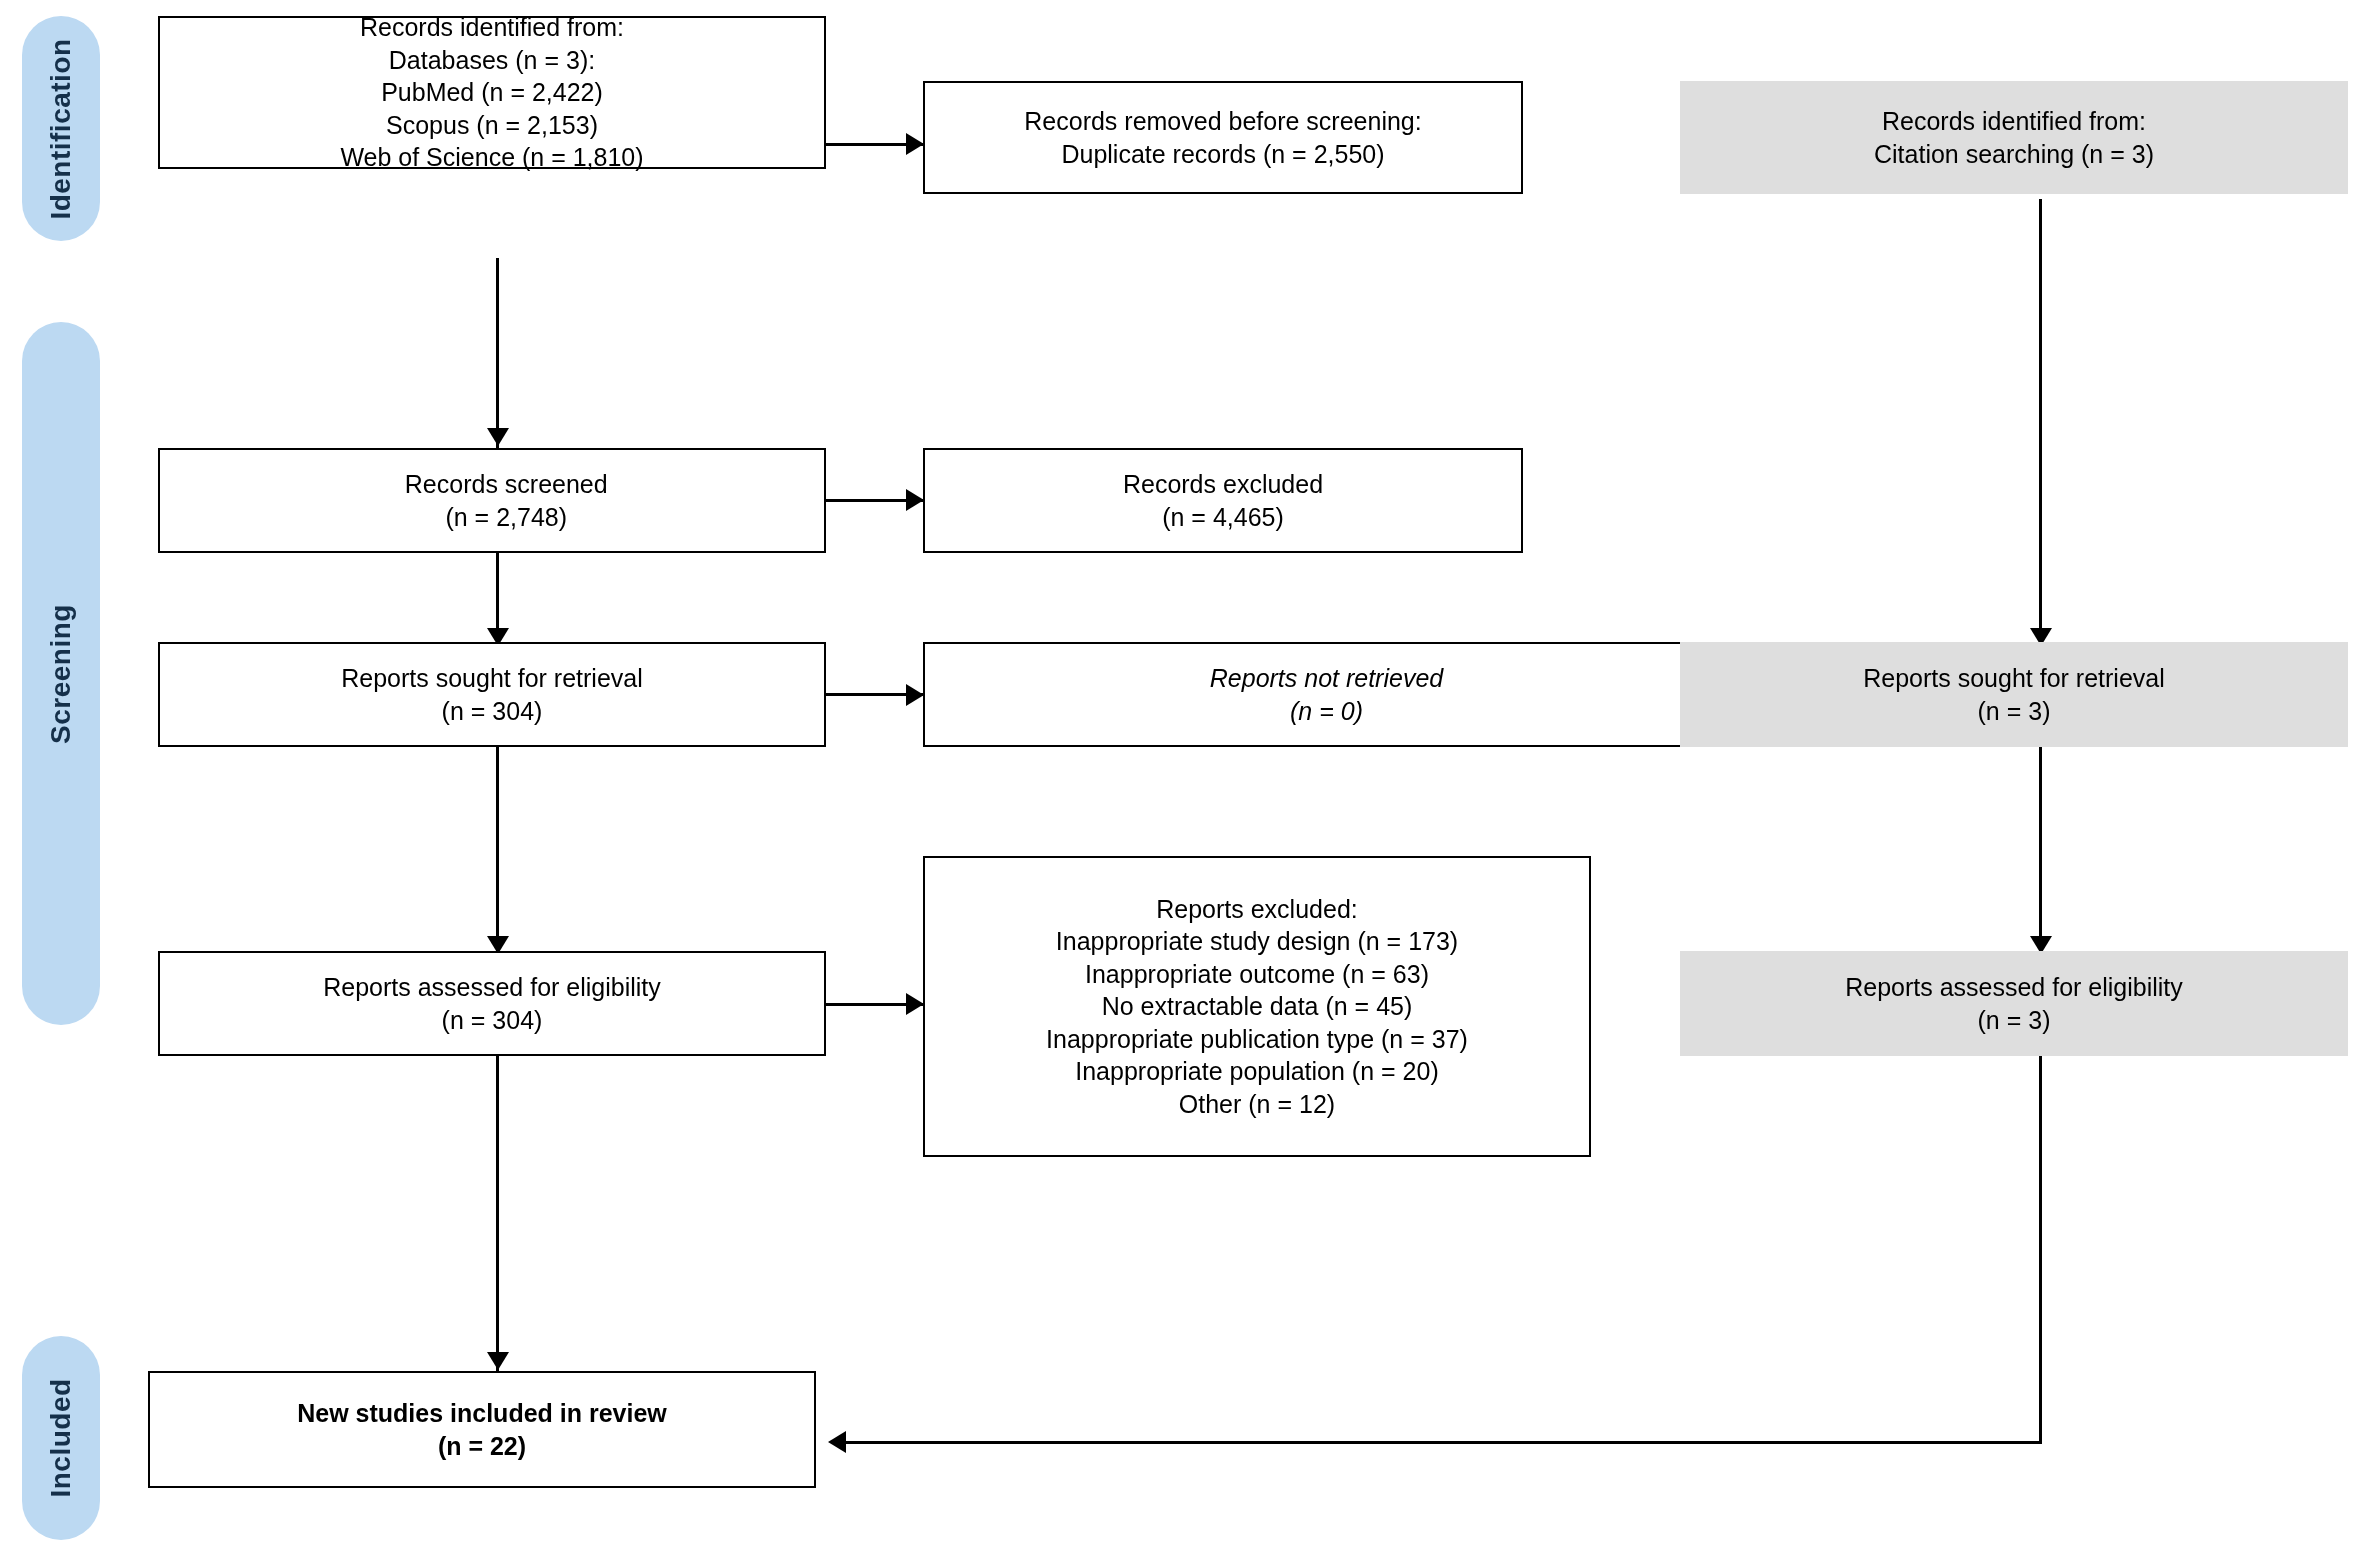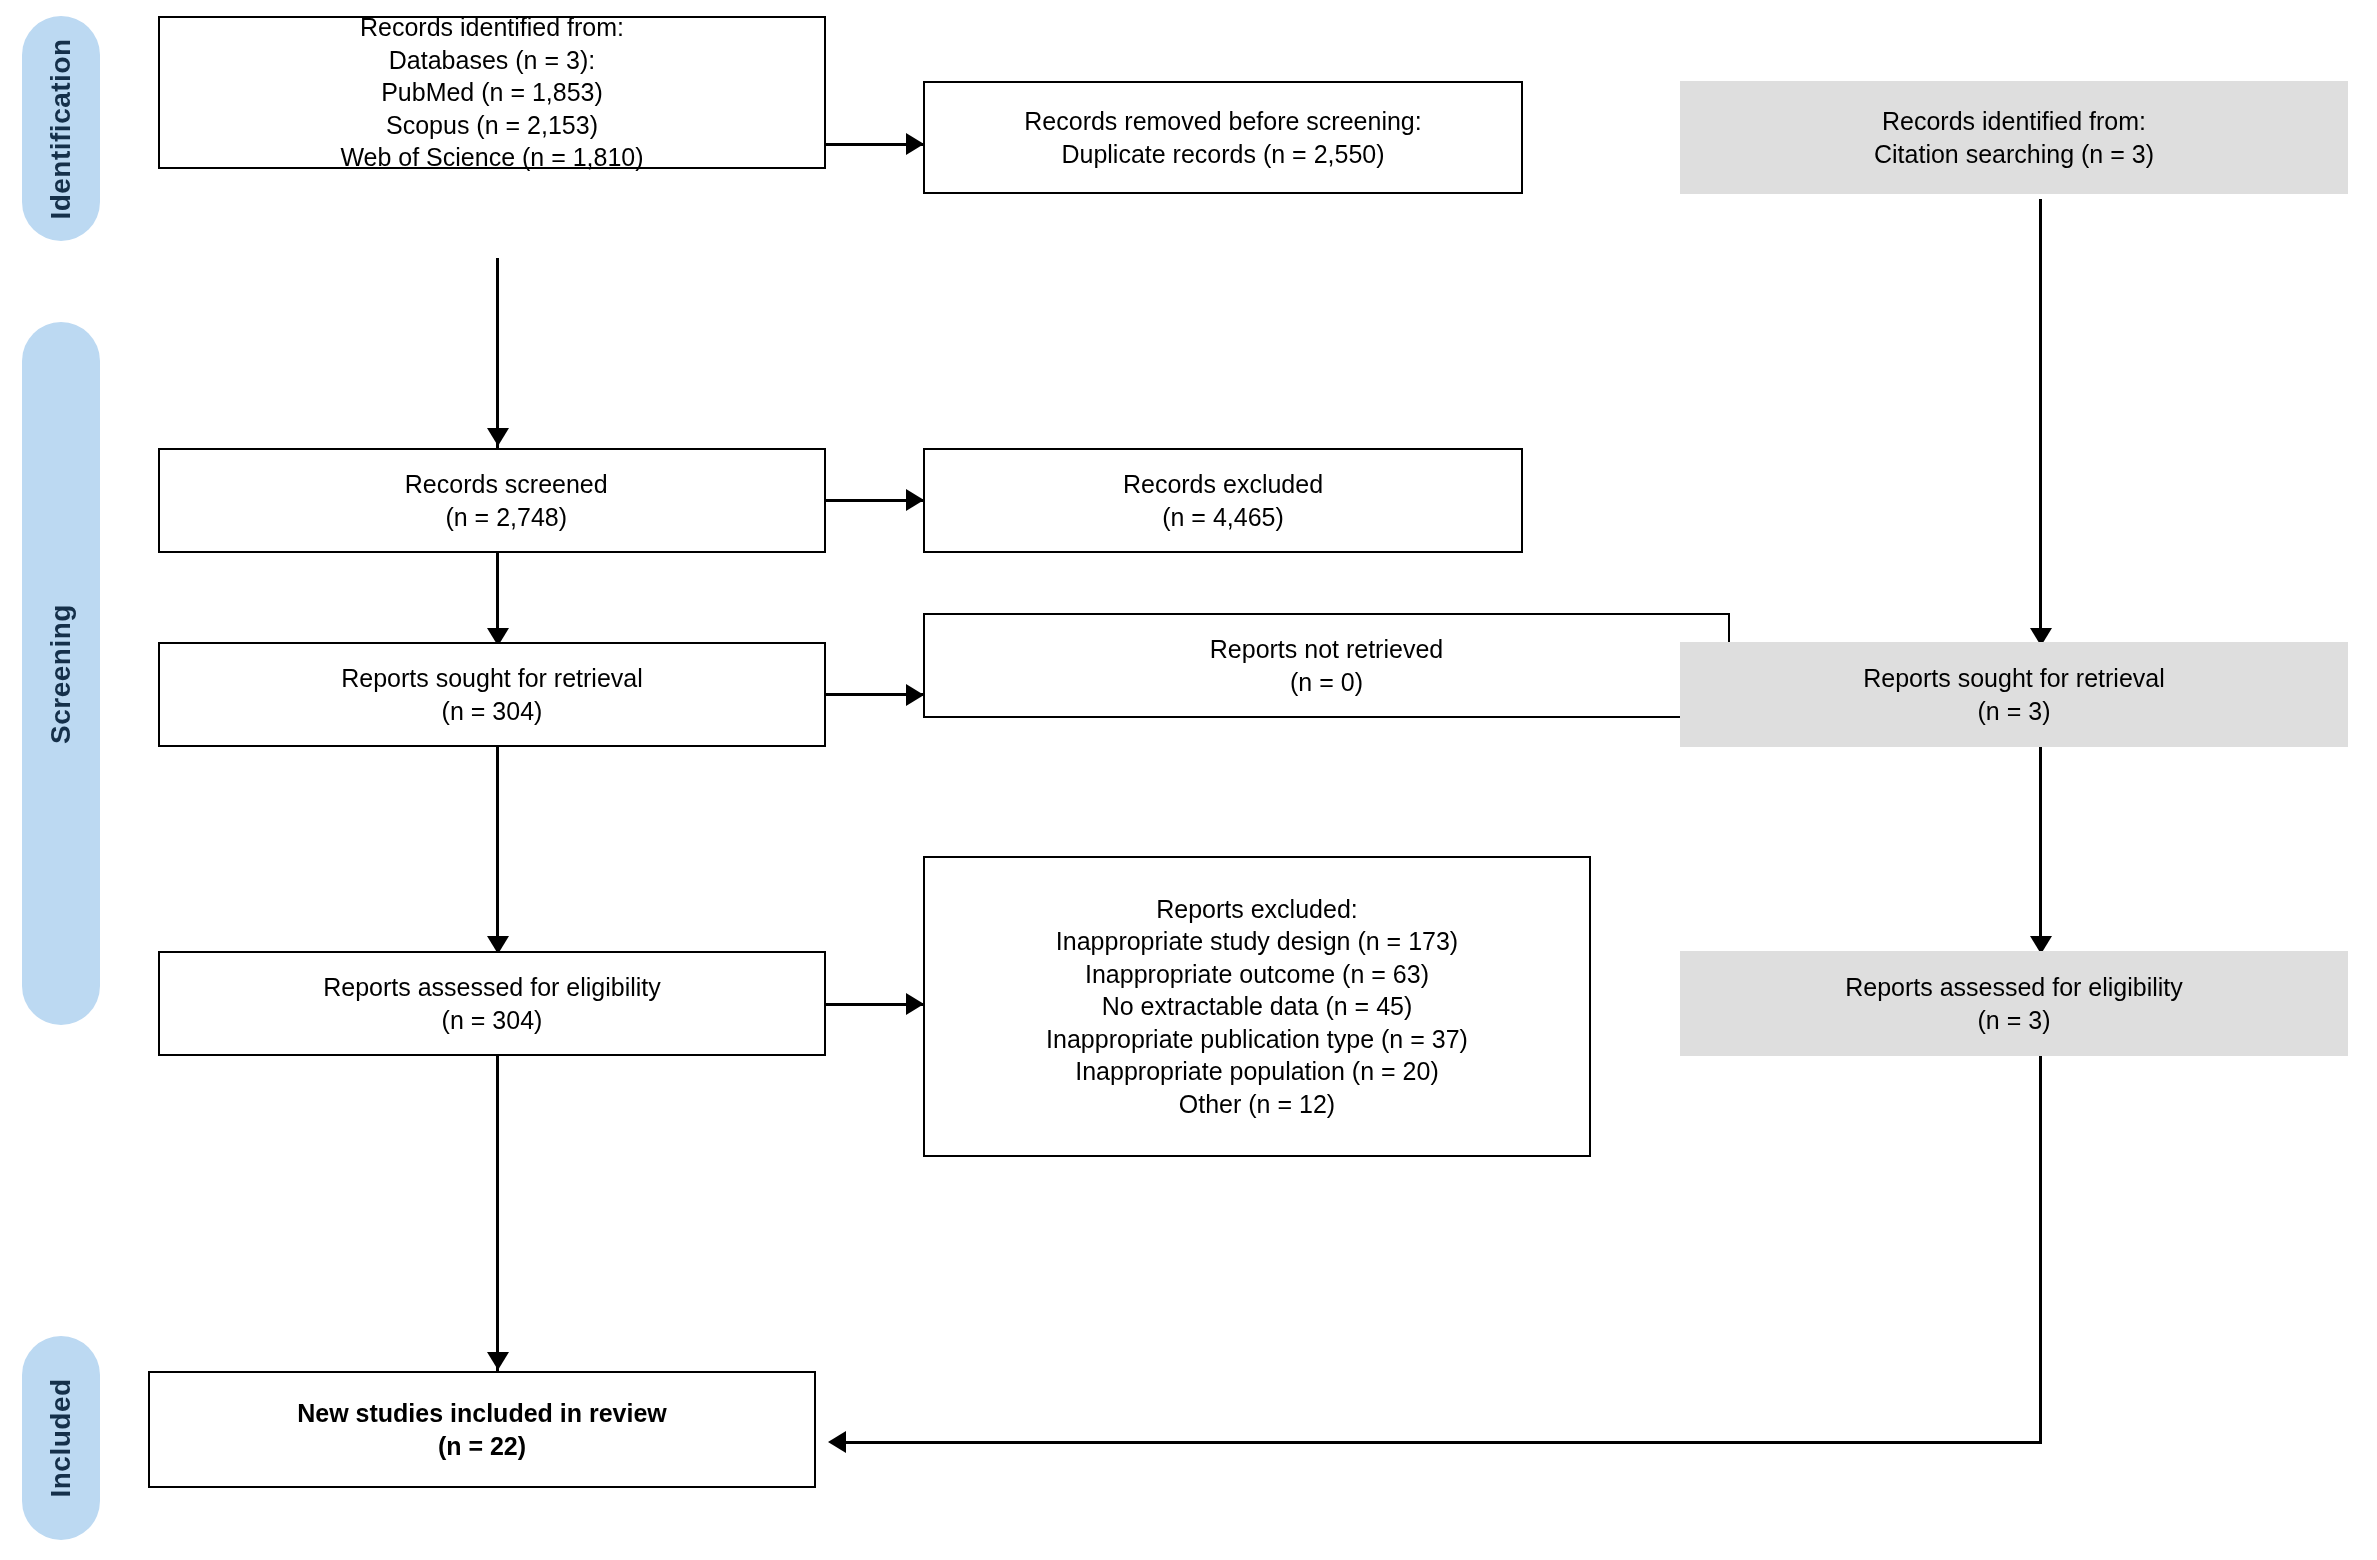--- a/index.html
+++ b/index.html
@@ -128,21 +128,21 @@
   <div class="conn v" style="left:2039px; top:746px; height:209px;"></div>
   <div class="arrow down" style="left:2030px; top:936px;"></div>
 
   <div class="conn v" style="left:2039px; top:1055px; height:389px;"></div>
   <div class="conn h" style="left:837px; top:1441px; width:1205px;"></div>
   <div class="arrow left" style="left:828px; top:1431px;"></div>
 
   <div class="flow-box" style="left:158px; top:16px; width:668px; height:153px;">
     <span class="line">Records identified from:</span>
     <span class="line">Databases (n = 3):</span>
-    <span class="line">PubMed (n = 1,853)</span>
+    <span class="line">PubMed (n = 2,422)</span>
     <span class="line">Scopus (n = 2,153)</span>
     <span class="line">Web of Science (n = 1,810)</span>
   </div>
 
   <div class="flow-box" style="left:923px; top:81px; width:600px; height:113px;">
     <span class="line">Records removed before screening:</span>
     <span class="line">Duplicate records (n = 2,550)</span>
   </div>
 
   <div class="flow-box shaded" style="left:1680px; top:81px; width:668px; height:113px;">
@@ -158,21 +158,21 @@
   <div class="flow-box" style="left:923px; top:448px; width:600px; height:105px;">
     <span class="line">Records excluded</span>
     <span class="line">(n = 4,465)</span>
   </div>
 
   <div class="flow-box" style="left:158px; top:642px; width:668px; height:105px;">
     <span class="line">Reports sought for retrieval</span>
     <span class="line">(n = 304)</span>
   </div>
 
-  <div class="flow-box" style="left:923px; top:613px; width:807px; height:105px;">
+  <div class="flow-box" style="left:923px; top:642px; width:807px; height:105px;font-style:italic;">
     <span class="line">Reports not retrieved</span>
     <span class="line">(n = 0)</span>
   </div>
 
   <div class="flow-box shaded" style="left:1680px; top:642px; width:668px; height:105px;">
     <span class="line">Reports sought for retrieval</span>
     <span class="line">(n = 3)</span>
   </div>
 
   <div class="flow-box" style="left:158px; top:951px; width:668px; height:105px;">

